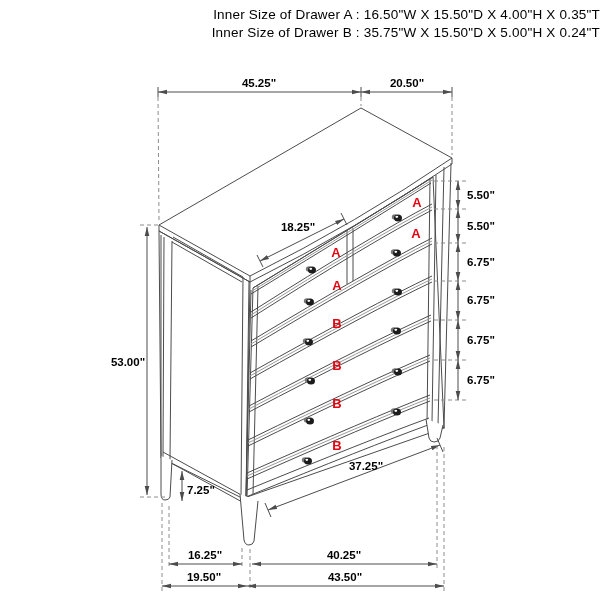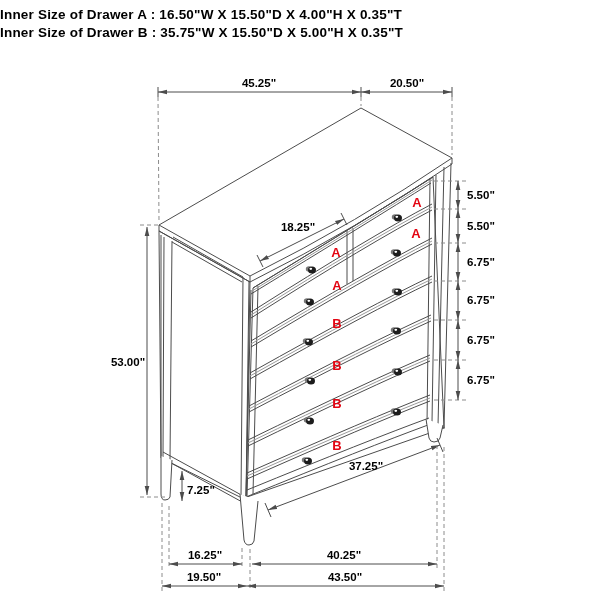--- a/index.html
+++ b/index.html
@@ -1,36 +1,36 @@
 <!DOCTYPE html>
 <html><head>
 <meta charset="utf-8">
 <style>
   html,body{margin:0;padding:0;background:#fff;}
   body{width:600px;height:600px;font-family:"Liberation Sans",sans-serif;}
   .stage{position:relative;width:600px;height:600px;background:#fff;overflow:hidden;}
-  .titleblock{position:absolute;top:6px;left:0;width:600px;text-align:left;
-    font-size:13.5px;font-weight:bold;color:#000;line-height:18px;letter-spacing:0.2px;}
+  .titleblock{position:absolute;top:6px;left:0;width:600px;text-align:right;
+    font-size:13.5px;font-weight:normal;color:#000;line-height:18px;letter-spacing:0.2px;}
   svg text{font-family:"Liberation Sans",sans-serif;}
   .dimtxt{font-size:11.5px;font-weight:bold;fill:#000;}
   .redlbl{font-size:13px;font-weight:bold;fill:#e30613;}
   .oln{stroke:#4c4c4c;stroke-width:1;fill:none;}
   .oln2{stroke:#9a9a9a;stroke-width:1;fill:none;}
   .dim{stroke:#4c4c4c;stroke-width:1;fill:none;}
   .dsh{stroke:#8c8c8c;stroke-width:1;fill:none;stroke-dasharray:4 3;}
   .wfill{fill:#ffffff;stroke:#4c4c4c;stroke-width:1;}
 </style>
 </head>
 <body>
 
 <div class="stage">
 
   <div class="titleblock">
     <div>Inner Size of Drawer A : 16.50"W X 15.50"D X 4.00"H X 0.35"T</div>
-    <div>Inner Size of Drawer B : 35.75"W X 15.50"D X 5.00"H X 0.35"T</div>
+    <div>Inner Size of Drawer B : 35.75"W X 15.50"D X 5.00"H X 0.24"T</div>
   </div>
 
   <svg width="600" height="600" viewBox="0 0 600 600">
     <defs>
       <marker id="arr" viewBox="0 0 10 6" refX="10" refY="3" markerWidth="9" markerHeight="6" markerUnits="userSpaceOnUse" orient="auto-start-reverse">
         <path d="M10,3 L0,0.4 L0,5.6 Z" fill="#4c4c4c"></path>
       </marker>
     </defs>
 
     <g>

